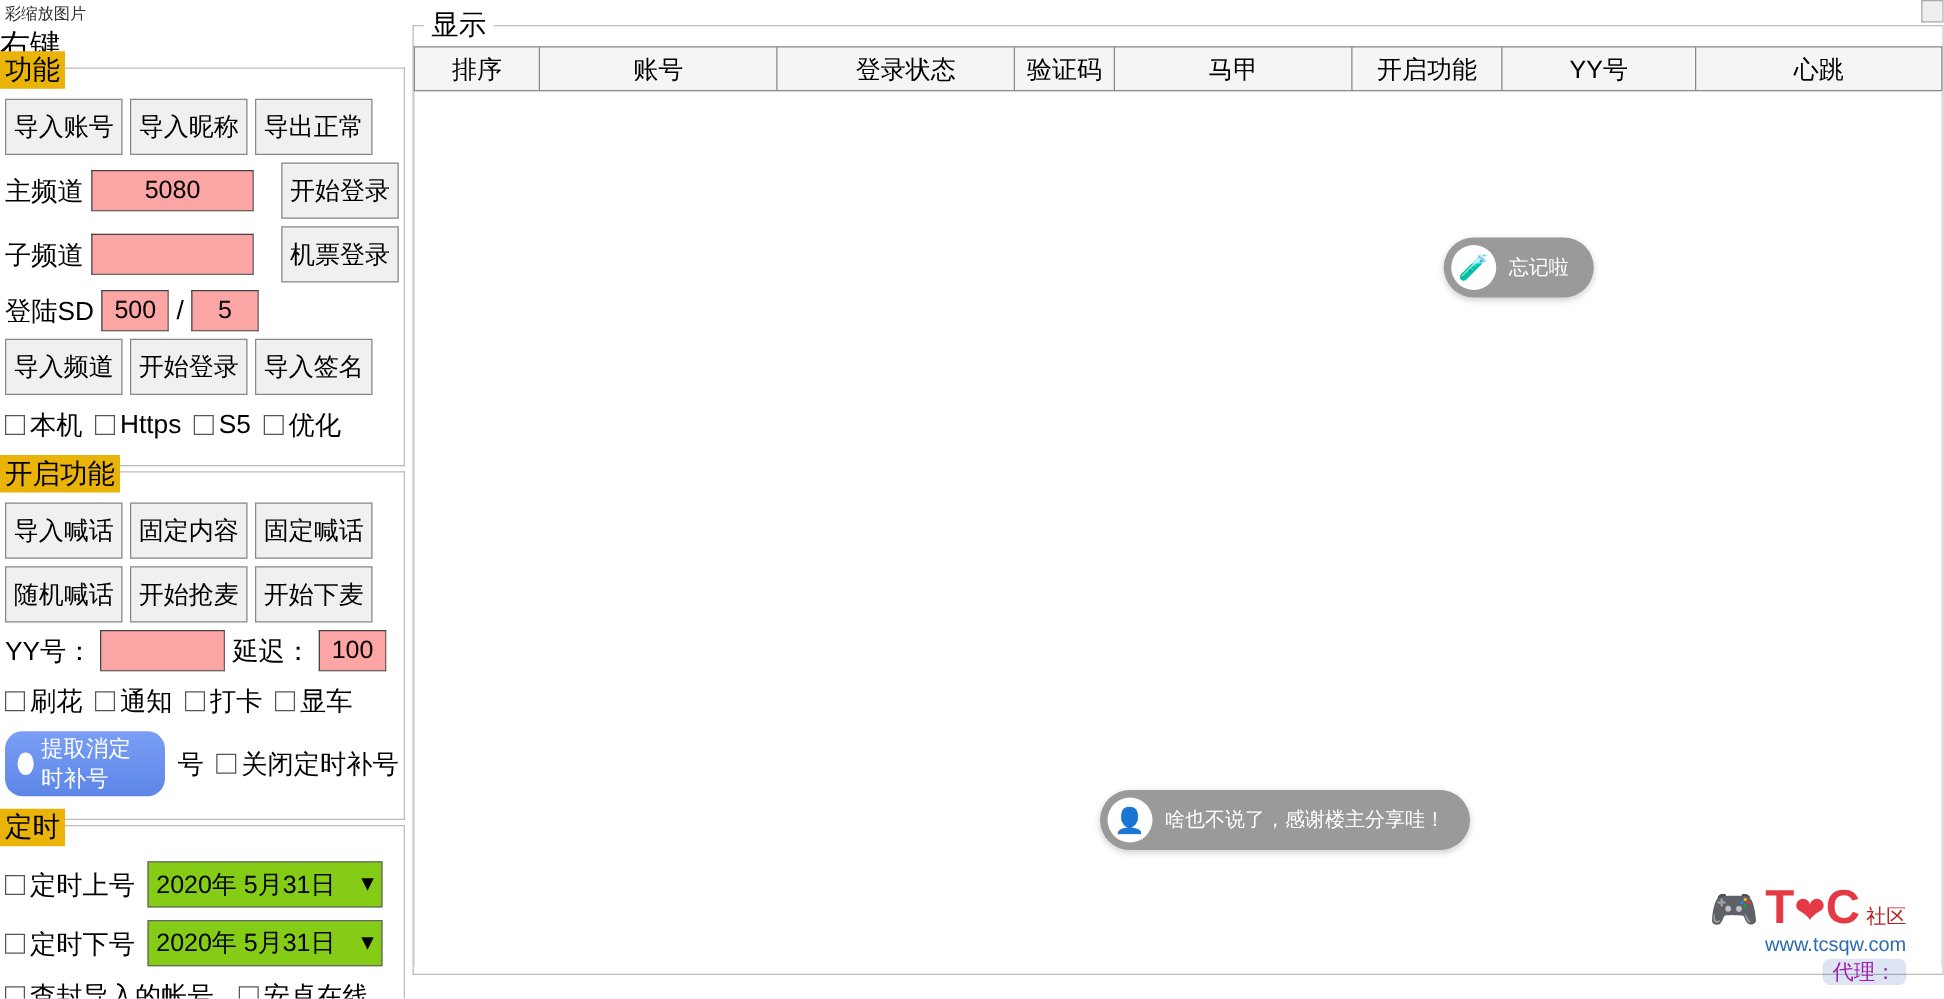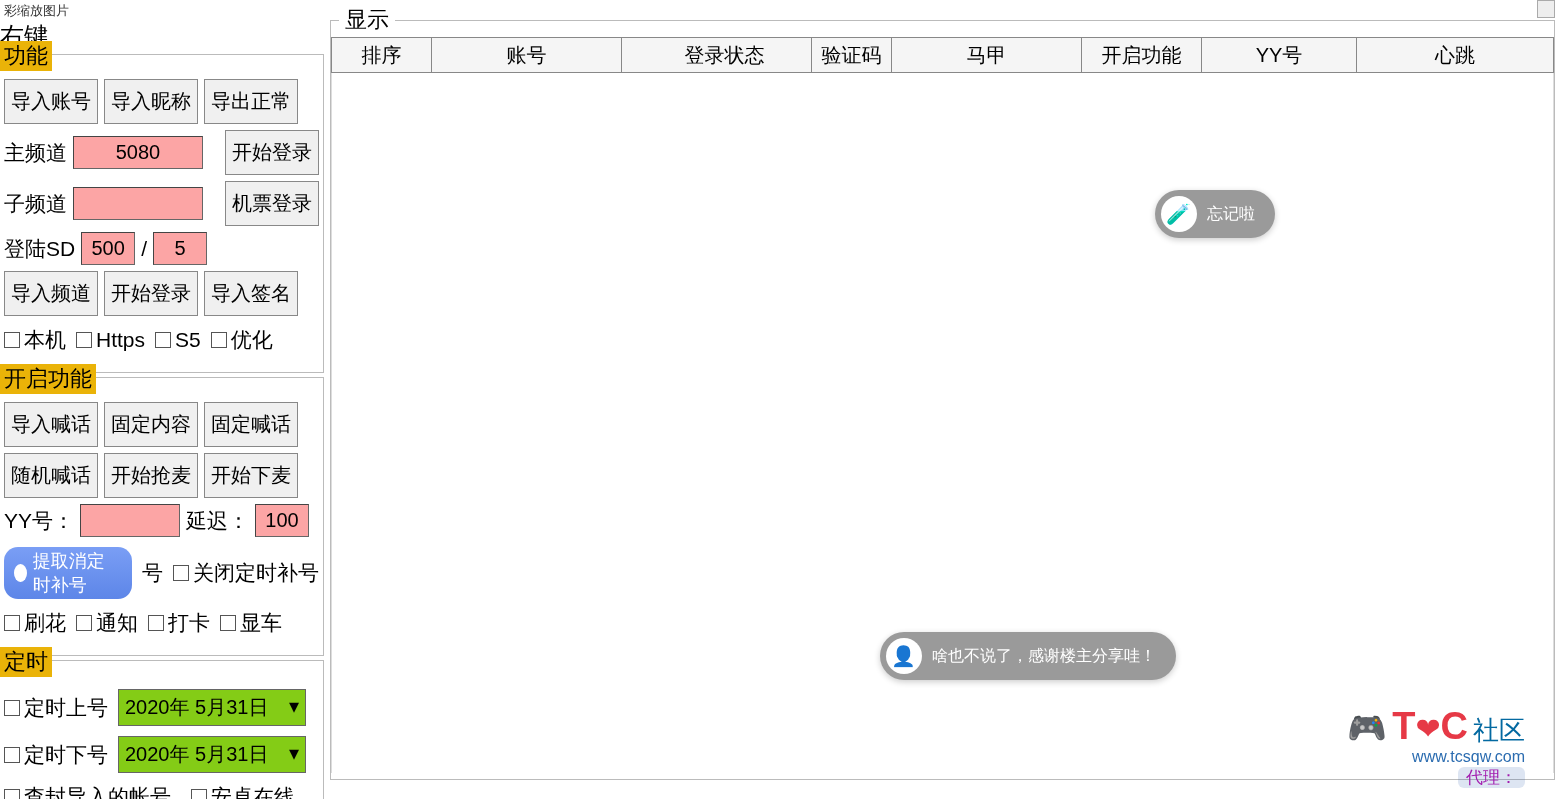--- a/index.html
+++ b/index.html
@@ -188,22 +188,22 @@
   bottom: 10px;
   text-align: right;
 }
 .watermark .tc {
   font-size: 38px;
   font-weight: bold;
   color: #e63946;
   font-family: Arial, sans-serif;
 }
 .watermark .shequ {
-  font-size: 26px;
-  color: #0369a1;
+  font-size: 16px;
+  color: #b91c1c;
 }
 .watermark .url {
   font-size: 16px;
   color: #2b6cb0;
 }
 .watermark .daili {
   font-size: 17px; color:#a21caf; background:rgba(30,80,170,.15); padding:1px 8px; border-radius:6px;
 }
 .scrollbar-stub {
   position:absolute; right:0; top:0; width:18px; height:18px; border:1px solid #aaa; background:#eee;
@@ -288,50 +288,50 @@
         <button class="btn">随机喊话</button>
         <button class="btn">开始抢麦</button>
         <button class="btn">开始下麦</button>
       </div>
 
       <div class="row">
         <span class="lbl">YY号：</span>
         <input class="inp inp-m" value="" style="">
         <span class="lbl">延迟：</span>
         <input class="inp inp-s" value="100" style="">
+      </div>
+
+      <div class="check-row">
+        <span class="check-item">
+            <span class="chk"></span>
+            <span>刷花</span>
+          </span>
+        <span class="check-item">
+            <span class="chk"></span>
+            <span>通知</span>
+          </span>
+        <span class="check-item">
+            <span class="chk"></span>
+            <span>打卡</span>
+          </span>
+        <span class="check-item">
+            <span class="chk"></span>
+            <span>显车</span>
+          </span>
       </div>
 
       <div class="check-row">
         <span class="highlight-badge">
           <span style="width:18px;height:18px;border-radius:50%;background:#fff;display:inline-block;"></span>
           <span>提取消定时补号</span>
         </span>
         <span class="lbl">号</span>
         <span class="check-item">
             <span class="chk"></span>
             <span>关闭定时补号</span>
-          </span>
-      </div>
-
-      <div class="check-row">
-        <span class="check-item">
-            <span class="chk"></span>
-            <span>刷花</span>
-          </span>
-        <span class="check-item">
-            <span class="chk"></span>
-            <span>通知</span>
-          </span>
-        <span class="check-item">
-            <span class="chk"></span>
-            <span>打卡</span>
-          </span>
-        <span class="check-item">
-            <span class="chk"></span>
-            <span>显车</span>
           </span>
       </div>
     </div>
 
     <div class="group">
       <div class="group-title">定时</div>
 
       <div class="check-row">
         <span class="check-item">
             <span class="chk"></span>

